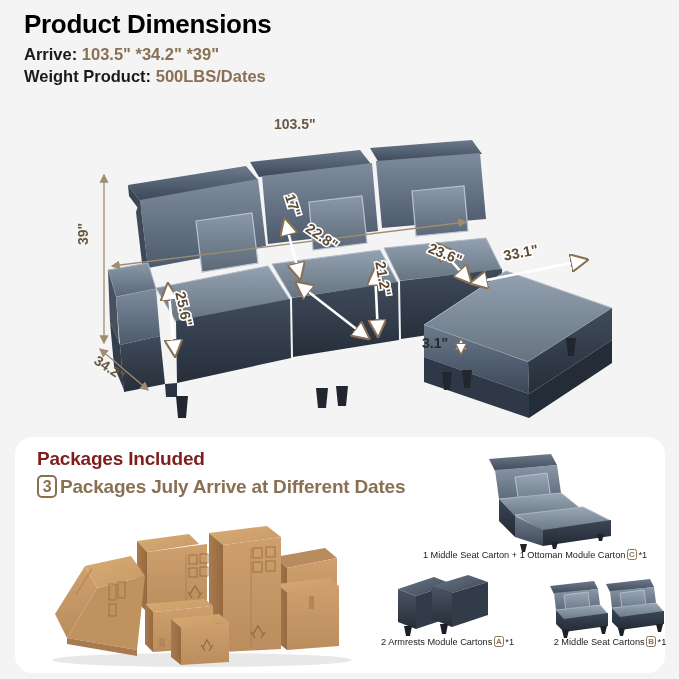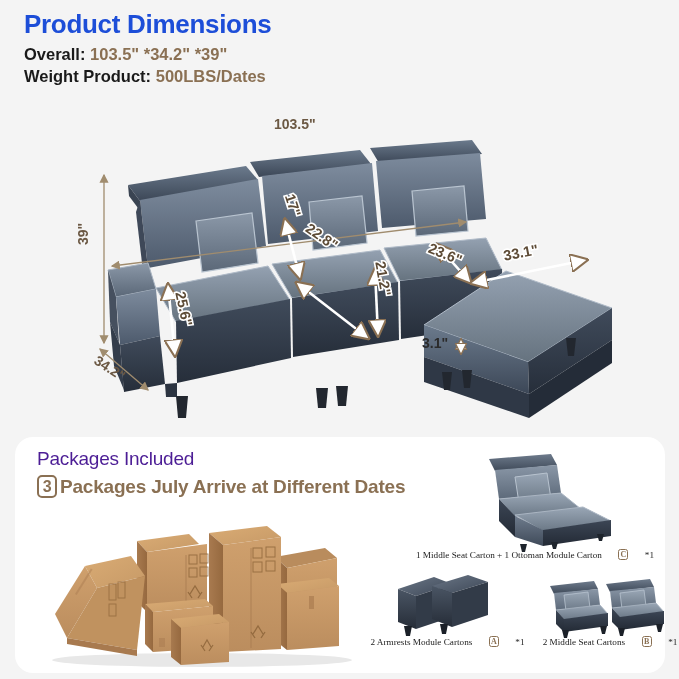--- a/index.html
+++ b/index.html
@@ -8,21 +8,21 @@
     width: 679px; height: 679px;
     background: #f4f4f4;
     font-family: "Liberation Sans", sans-serif;
     overflow: hidden;
   }
   #page { position: relative; width: 679px; height: 679px; background: #f4f4f4; }
 
   
   .header { position: absolute; left: 24px; top: 8px; width: 620px; }
   .page-title {
-    font-size: 26px; font-weight: 700; color: #1d4ed8;
+    font-size: 26px; font-weight: 700; color: #000000;
     letter-spacing: -0.3px; line-height: 1.25; margin: 0 0 2px 0;
   }
   .spec-line {
     font-size: 16.5px; font-weight: 700; color: #1a1a1a;
     line-height: 1.38; white-space: nowrap;
   }
   .spec-val { color: #8a7053; font-weight: 700; }
 
   
   .diagram { position: absolute; left: 0; top: 100px; width: 679px; height: 320px; }
@@ -45,21 +45,21 @@
   .dim-on-sofa span { position: relative; }
 
   
   .pkg-card {
     position: absolute; left: 15px; top: 437px;
     width: 650px; height: 236px;
     background: #ffffff; border-radius: 18px;
   }
   .pkg-title {
     position: absolute; left: 22px; top: 11px;
-    font-size: 19px; font-weight: 400; color: #4c1d95; letter-spacing: -0.2px;
+    font-size: 19px; font-weight: 700; color: #7f1d1d; letter-spacing: -0.2px;
   }
   .pkg-sub {
     position: absolute; left: 22px; top: 38px;
     font-size: 19px; font-weight: 700; color: #8a7053;
     display: flex; align-items: center; gap: 3px; letter-spacing: -0.2px;
   }
   .count-badge {
     display: inline-flex; align-items: center; justify-content: center;
     width: 20px; height: 23px;
     border: 2.4px solid #8a7053; border-radius: 5px;
@@ -67,40 +67,40 @@
     line-height: 1;
   }
 
   .boxes-art { position: absolute; left: 22px; top: 85px; width: 330px; height: 145px; }
 
   .pkg-item { position: absolute; }
   .pkg-thumb { position: relative; }
   .pkg-caption {
     position: absolute; width: 100%; 
     font-size: 9.2px; color: #1c1c1c; white-space: nowrap;
-    font-family: Liberation Serif, serif;
-    display: flex; align-items: center; justify-content: center; gap: 16px;
+    font-family: Liberation Sans, sans-serif;
+    display: flex; align-items: center; justify-content: center; gap: 1px;
   }
   .letter-badge {
     display: inline-flex; align-items: center; justify-content: center;
     width: 10px; height: 11px;
     border: 1.2px solid #8a7053; border-radius: 2.5px;
     font-size: 8px; font-weight: 700; color: #8a7053; line-height: 1;
     margin: 0 0.5px;
   }
 </style>
 </head>
 <body>
 
 <div id="page">
 
   <div class="header">
     <div class="page-title">Product Dimensions</div>
     <div class="spec-line">
-      <span>Overall:</span>
+      <span>Arrive:</span>
       <span class="spec-val">103.5" *34.2" *39"</span>
     </div>
     <div class="spec-line">
       <span>Weight Product:</span>
       <span class="spec-val">500LBS/Dates</span>
     </div>
   </div>
 
   <div class="diagram">
     <svg width="679" height="320" viewBox="0 0 679 320">

